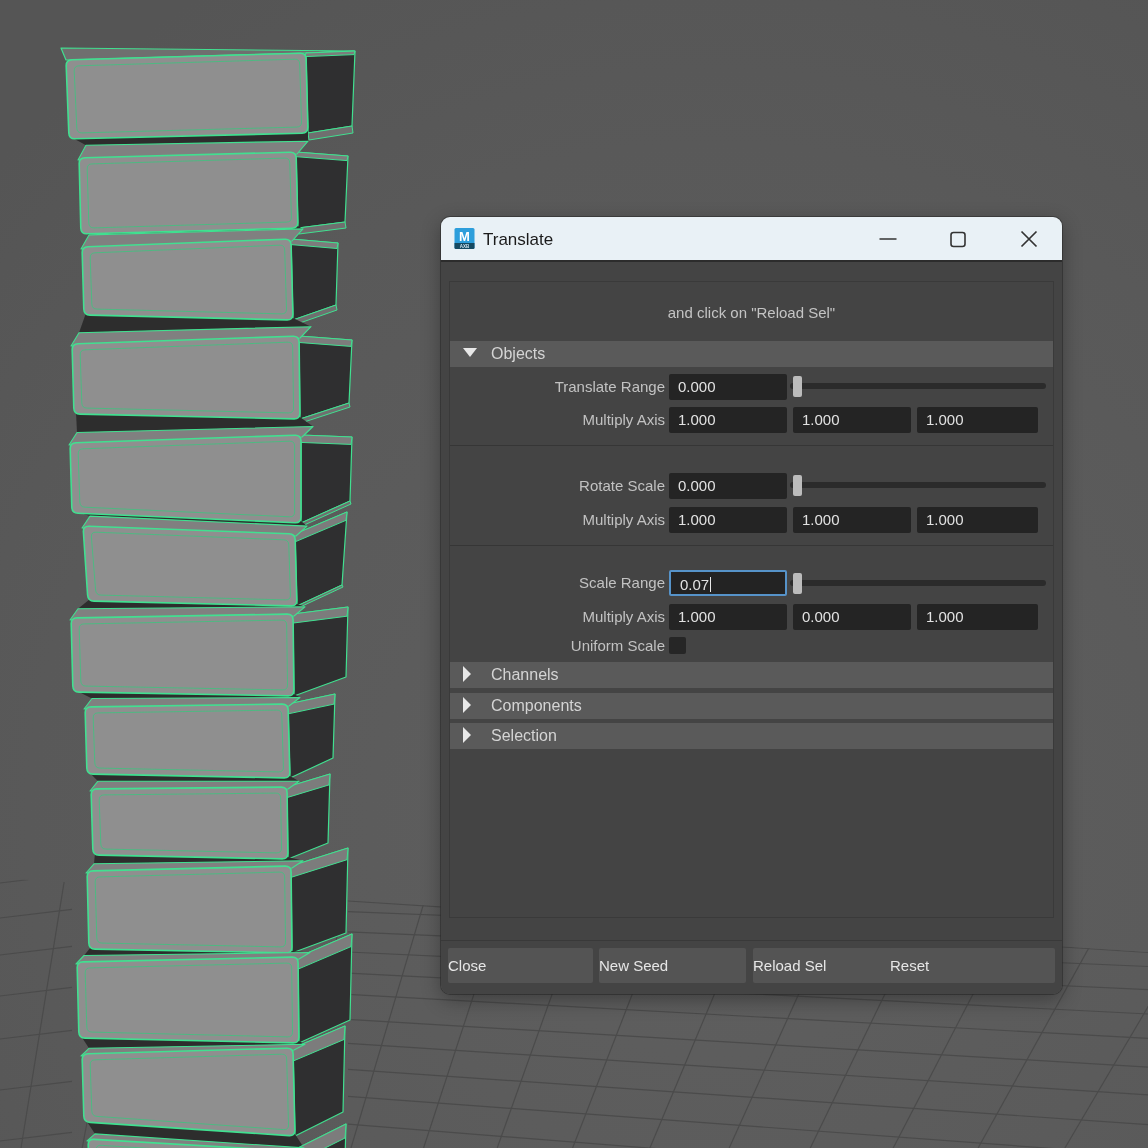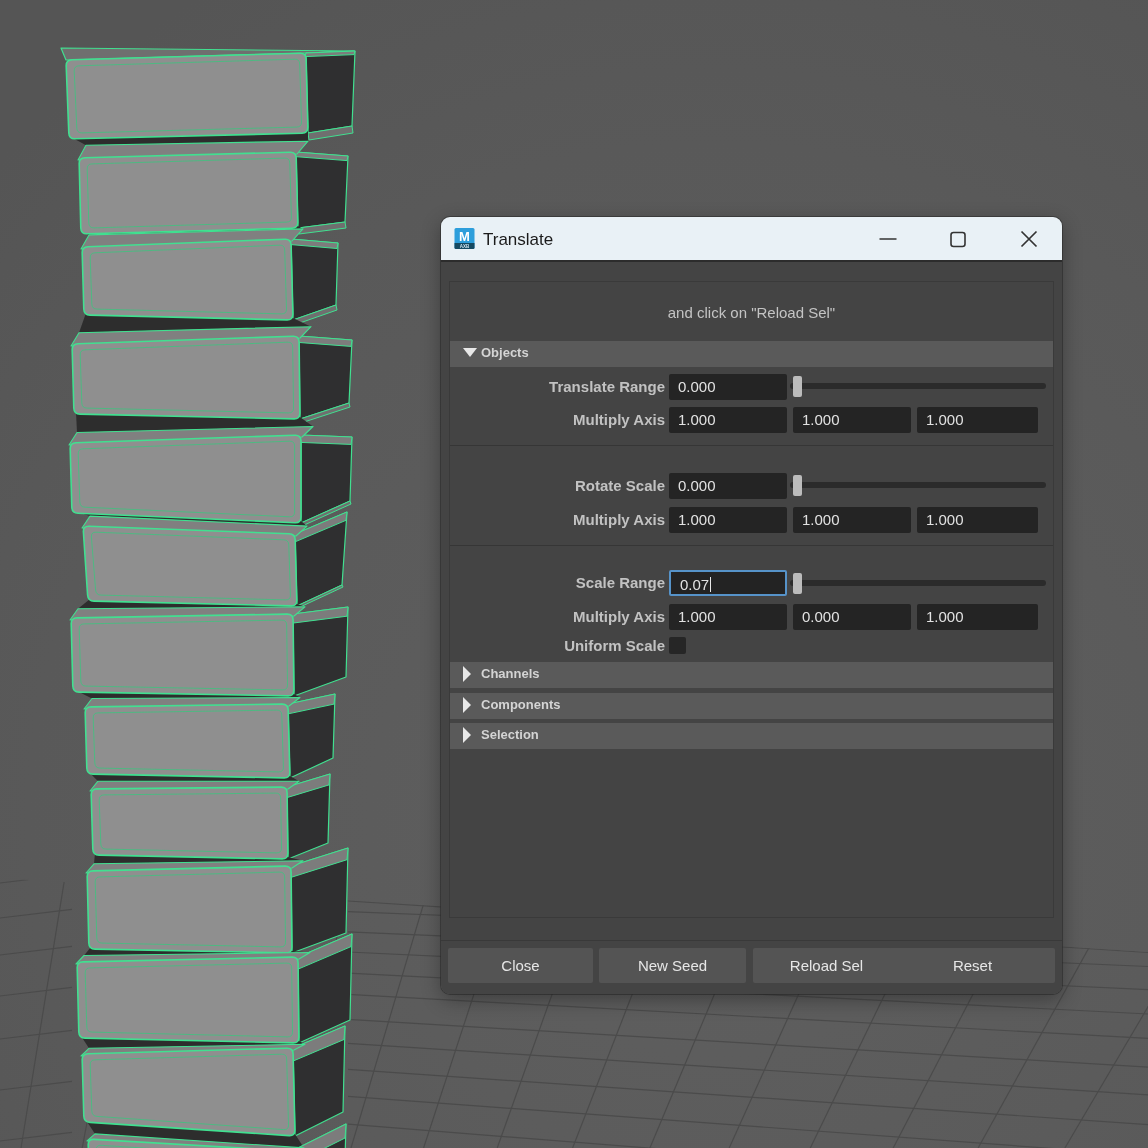--- a/index.html
+++ b/index.html
@@ -12,38 +12,38 @@
 .micon { position:absolute; left:13px; top:10px; }
 .wtitle { position:absolute; left:42px; top:0; height:43px; line-height:45px;
   font-size:17px; color:#1b1b1b; }
 .wbtns { position:absolute; left:421px; top:0; }
 .dbody { position:relative; height:734px; background:#444444; }
 .tdiv { position:absolute; left:0; top:0; width:621px; height:2px; background:#2c2c2c; }
 .frame { position:absolute; left:8px; top:21px; width:605px; height:637px;
   border:1px solid #3a3a3a; }
 .instr { position:absolute; left:0; width:621px; text-align:center; color:#c4c4c4; font-size:15px; }
 .hdr { position:absolute; left:9px; width:603px; height:26px; background:#5a5a5a; }
-.htxt { position:absolute; left:31px; top:4px; font-size:13px; font-weight:bold; color:#d4d4d4; }
+.htxt { position:absolute; left:41px; top:4px; font-size:16px; font-weight:normal; color:#d4d4d4; }
 .tri { position:absolute; width:0; height:0; }
 .tdown { left:13px; top:7px; border-left:7.5px solid transparent; border-right:7.5px solid transparent;
   border-top:9px solid #e8e8e8; }
 .tright { left:13px; top:4px; border-top:8px solid transparent; border-bottom:8px solid transparent;
   border-left:8.5px solid #e8e8e8; }
-.lbl { position:absolute; color:#c2c2c2; font-size:15px; height:20px; line-height:20px;font-weight:bold; }
+.lbl { position:absolute; color:#c2c2c2; font-size:15px; height:20px; line-height:20px; }
 .fld { position:absolute; background:#242424; border-radius:2px; color:#e2e2e2;
   font-size:15px; padding-left:9px; }
 .fld.foc { border:2px solid #5693c9; background:#232323; }
 .cur { display:inline-block; width:1px; height:15px; background:#e8e8e8; vertical-align:-2px; margin-left:1px; }
 .trk { position:absolute; width:256px; height:6px; background:#2b2b2b; border-radius:3px; }
 .hdl { position:absolute; width:9px; height:21px; background:#bcbcbc; border-radius:2px; }
 .chk { position:absolute; width:17px; height:17px; background:#262626; border-radius:2px; }
 .sep { position:absolute; left:9px; width:603px; height:1px; background:#363636; }
 .bsep { position:absolute; left:0; width:621px; height:1px; background:#393939; }
 .btn { position:absolute; top:688px; height:35px; background:#545454; border-radius:2px;
-  color:#e6e6e6; font-size:15px; text-align:center; line-height:35px; }
+  color:#e6e6e6; font-size:15px; line-height:35px; }
 </style></head>
 <body>
 <div id="stage">
 <svg width="1148" height="1148" viewBox="0 0 1148 1148" style="position:absolute;left:0;top:0">
 <defs>
 <radialGradient id="bg" cx="62%" cy="72%" r="85%">
 <stop offset="0%" stop-color="#5f5f5f"></stop>
 <stop offset="70%" stop-color="#595959"></stop>
 <stop offset="100%" stop-color="#555555"></stop>
 </radialGradient>

